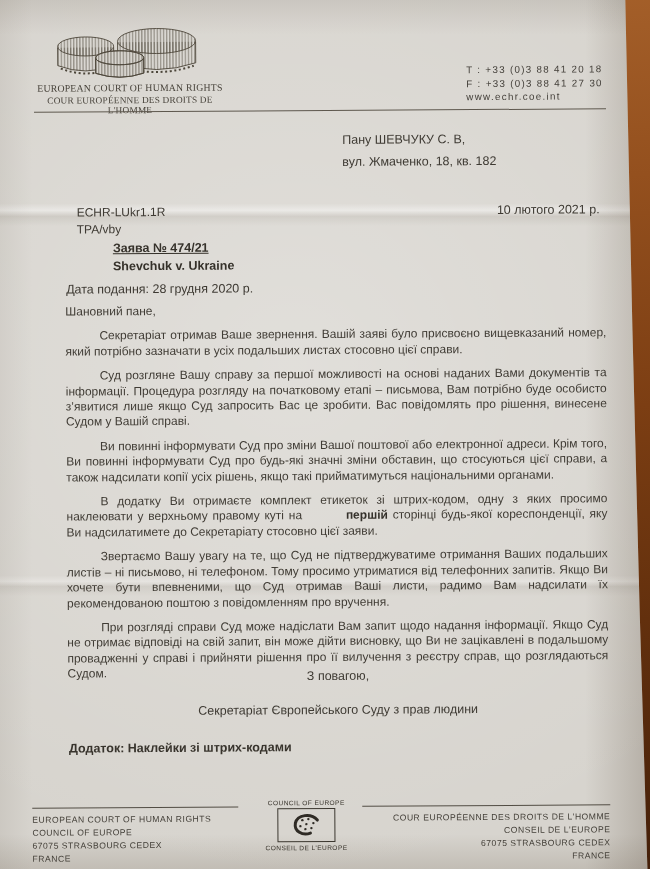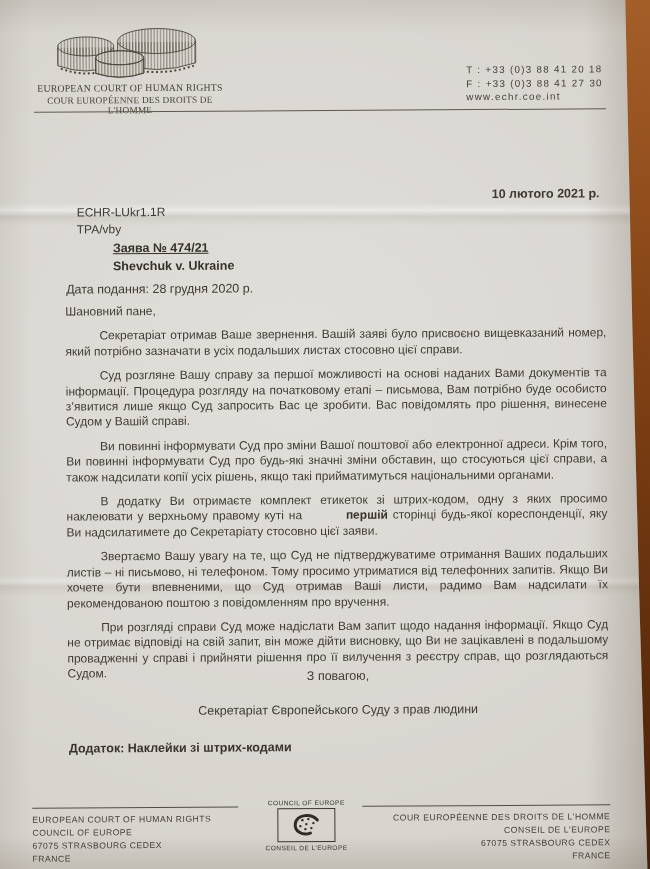--- a/index.html
+++ b/index.html
@@ -34,21 +34,21 @@
   .org-en { font-size:9.8px; letter-spacing:0.2px; }
   .org-fr { font-size:9.3px; letter-spacing:0.2px; margin-top:2px; }
 
   .contacts { position:absolute; top:64px; right:45px; text-align:left;
     font-size:9.8px; line-height:13.5px; letter-spacing:1.3px; color:#45413b; }
   .header-rule { position:absolute; top:110px; left:36px; right:42px; height:1.2px; background:#5e584e; }
 
   
   .recipient { position:absolute; top:130px; left:344px; font-size:12.5px; line-height:21.5px; }
   .refs { position:absolute; top:203px; left:78px; font-size:12px; line-height:17px; }
-  .date-line { position:absolute; top:188px; right:49px; font-size:12.5px;font-weight:bold; }
+  .date-line { position:absolute; top:204px; right:49px; font-size:12.5px; }
   .case-block { position:absolute; top:239px; left:67px; font-size:12.5px; line-height:17.5px; font-weight:bold; color:#35312a;margin-left:47px; }
   .app-no { text-decoration:underline; }
   .filing { position:absolute; top:281px; left:67px; font-size:12.5px; }
 
   
   .body-text { position:absolute; top:303px; left:66px; right:43px;
     font-size:12px; line-height:15.4px; text-align:justify; color:#403c35; }
   .body-text p { margin:0 0 9px; text-indent:34px; }
   .body-text p.salutation { text-indent:0; }
   .b { font-weight:bold; color:#34302a;margin-left:39px; }
@@ -103,20 +103,22 @@
         <div class="org-fr">COUR EUROPÉENNE DES DROITS DE L'HOMME</div>
       </div>
       <div class="contacts">
         <div>T : +33 (0)3 88 41 20 18</div>
         <div>F : +33 (0)3 88 41 27 30</div>
         <div>www.echr.coe.int</div>
       </div>
       <div class="header-rule"></div>
 
       <div class="recipient">
+        <div>Пану ШЕВЧУКУ С. В,</div>
+        <div>вул. Жмаченко, 18, кв. 182</div>
       </div>
 
       <div class="refs">
         <div>ECHR-LUkr1.1R</div>
         <div>TPA/vby</div>
       </div>
       <div class="date-line">10 лютого 2021 р.</div>
       <div class="case-block">
         <div class="app-no">Заява № 474/21</div>
         <div>Shevchuk v. Ukraine</div>

